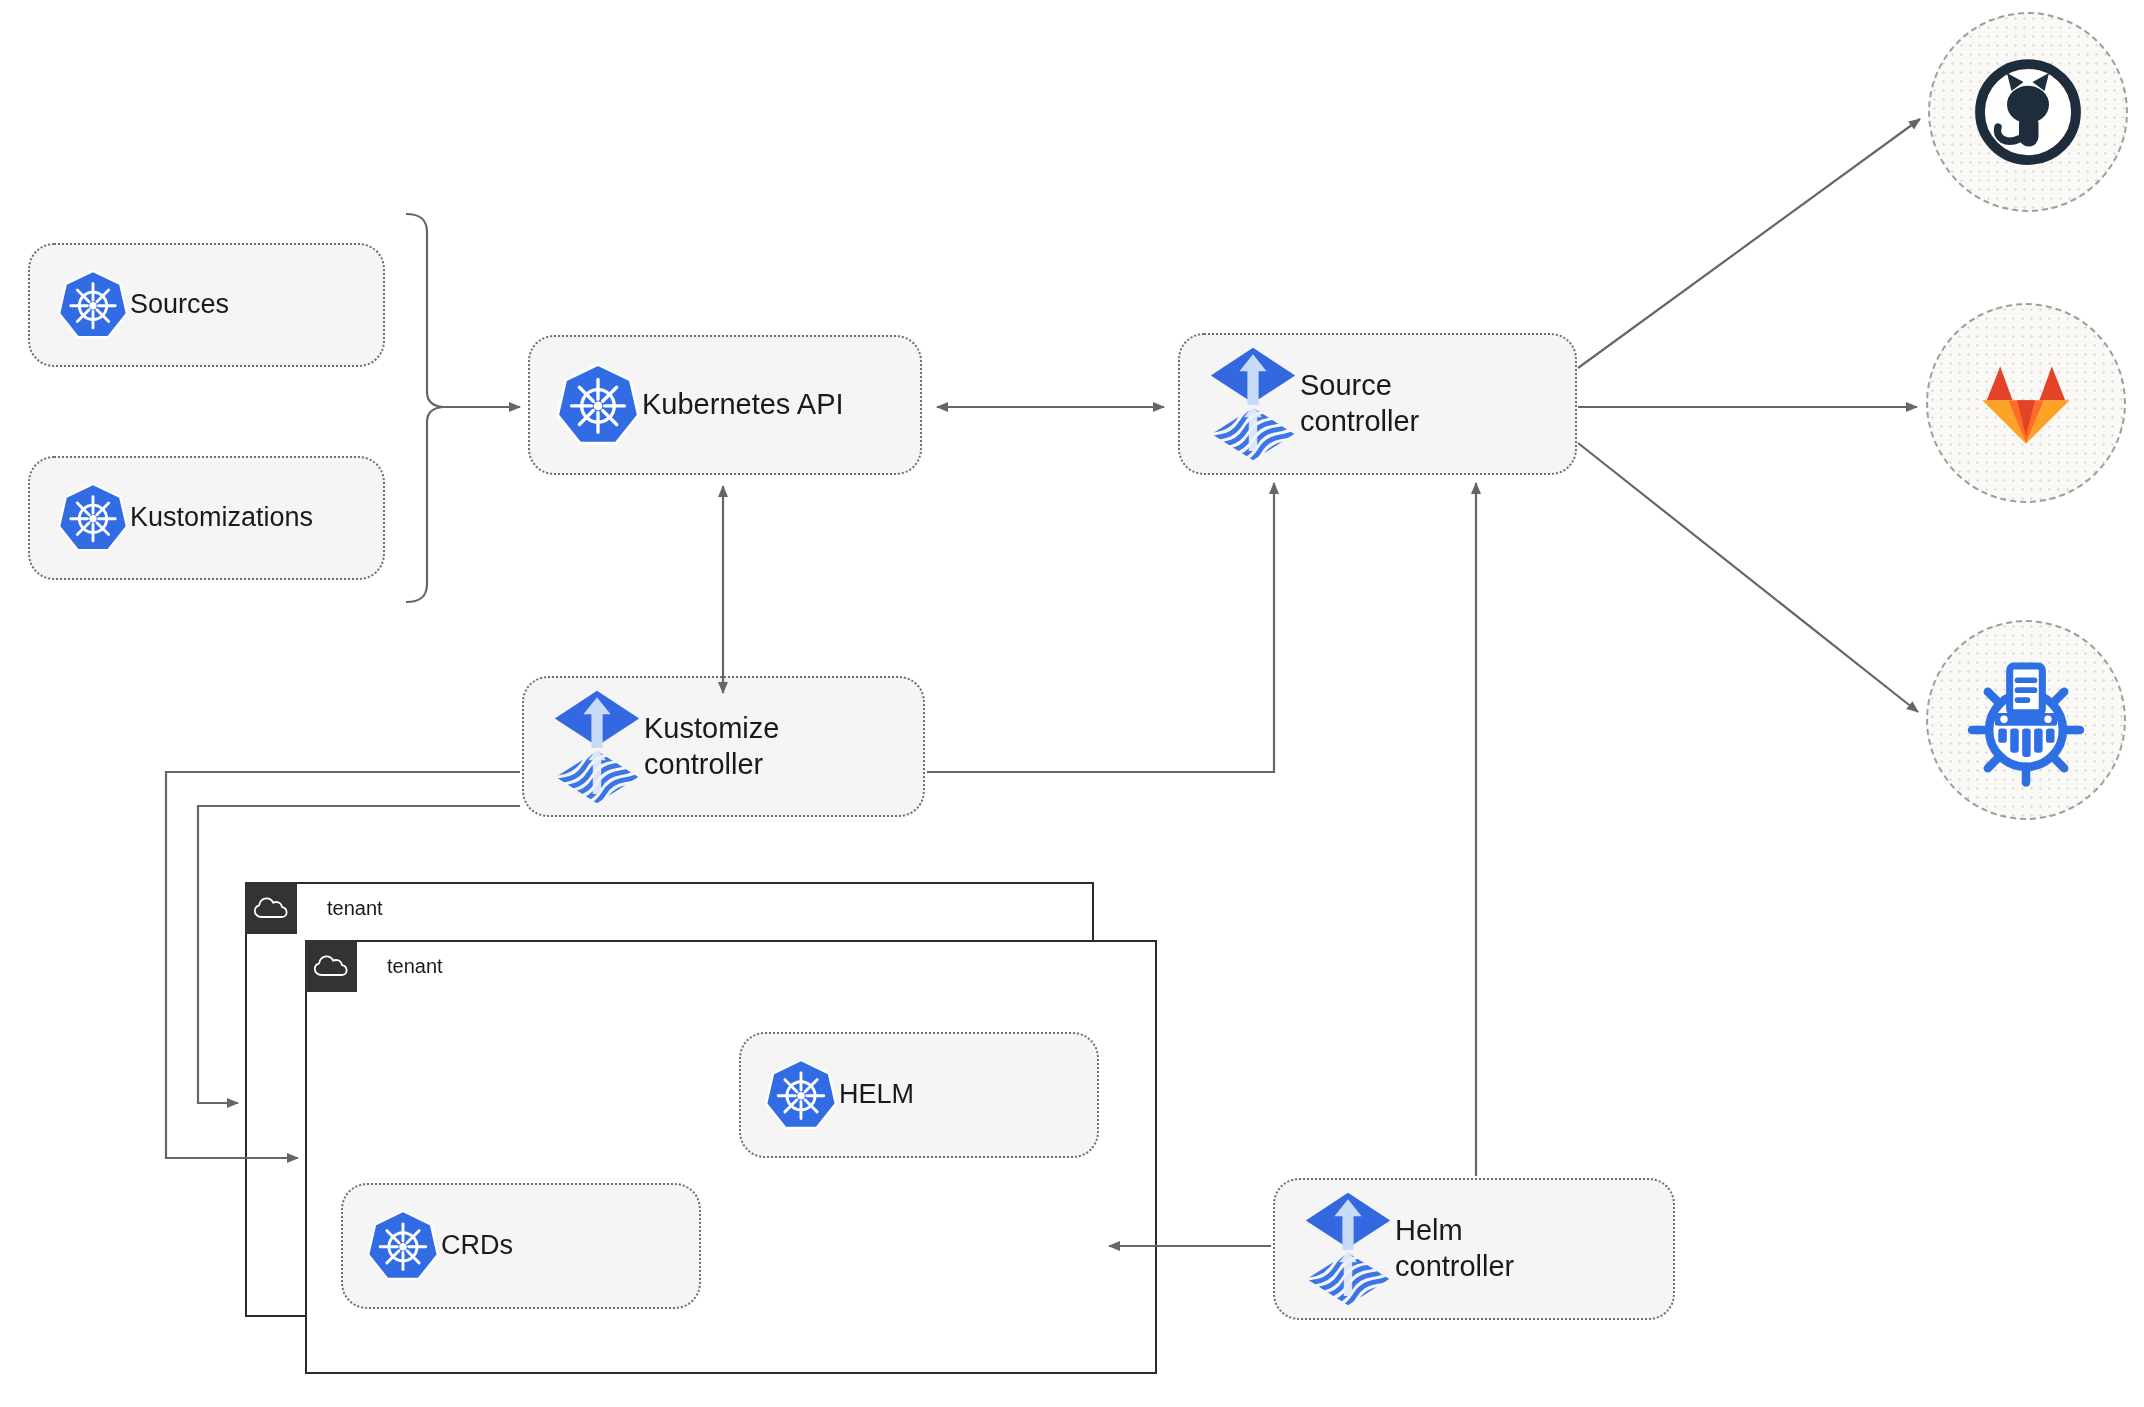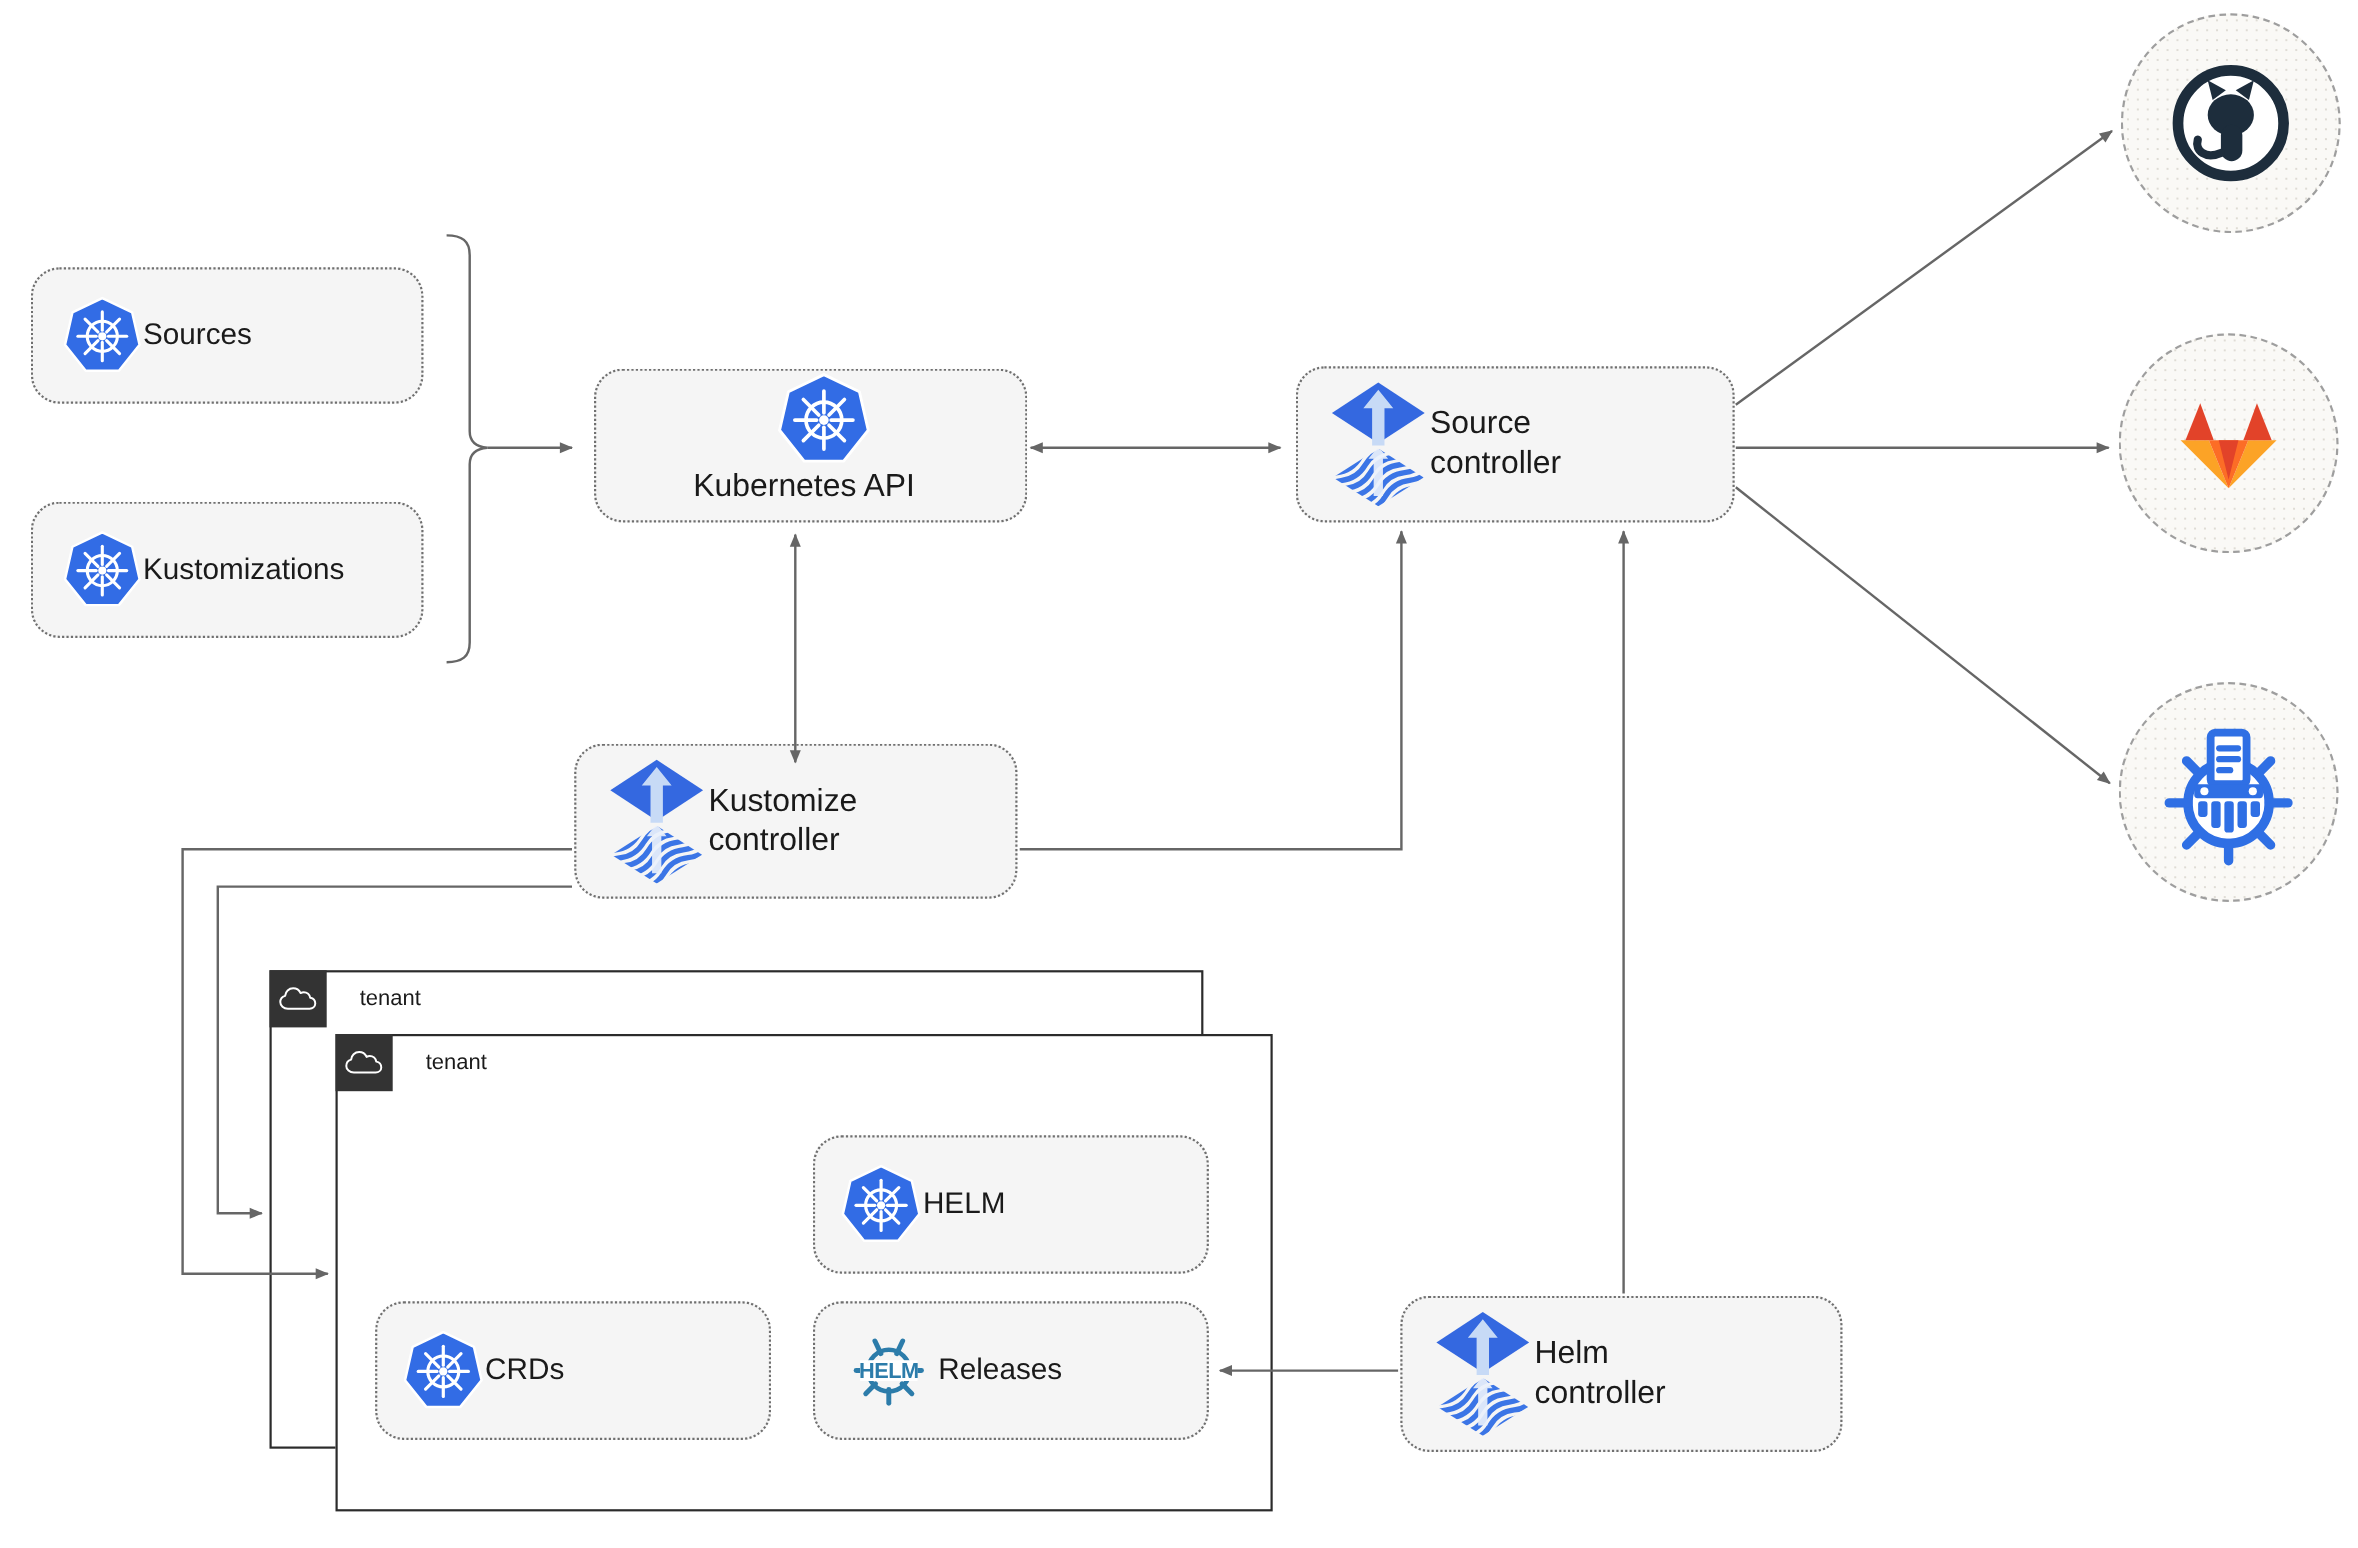--- a/index.html
+++ b/index.html
@@ -181,21 +181,21 @@
 
   <div class="node" style="left:28px;top:456px;width:357px;height:124px;">
     <span class="ic" style="margin-left:26px;">
       <svg width="74" height="74" viewBox="0 0 100 100">
           <use href="#sym-k8s"></use>
         </svg>
       </span>
     <span class="lbl">Kustomizations</span>
   </div>
 
-  <div class="node big" style="left:540px;top:335px;width:394px;height:140px;flex-direction:column;">
+  <div class="node big" style="left:528px;top:335px;width:394px;height:140px;">
     <span class="ic" style="margin-left:24px;">
       <svg width="88" height="88" viewBox="0 0 100 100">
           <use href="#sym-k8s"></use>
         </svg>
       </span>
     <span class="lbl">Kubernetes API</span>
   </div>
 
   <div class="node big" style="left:1178px;top:333px;width:399px;height:142px;">
     <span class="ic" style="margin-left:26px;">
@@ -239,28 +239,20 @@
 
   <div class="node" style="left:341px;top:1183px;width:360px;height:126px;">
     <span class="ic" style="margin-left:22px;">
       <svg width="76" height="76" viewBox="0 0 100 100">
           <use href="#sym-k8s"></use>
         </svg>
       </span>
     <span class="lbl">CRDs</span>
   </div>
 
-  <div class="node" style="left:739px;top:1183px;width:360px;height:126px;">
-    <span class="ic" style="margin-left:22px;">
-      <svg width="90" height="90" viewBox="0 0 100 100">
-          <use href="#sym-helm"></use>
-        </svg>
-      </span>
-    <span class="lbl">Releases</span>
-  </div>
 
   <div class="remote" style="left:1928px;top:12px;">
     <svg width="150" height="150" viewBox="0 0 100 100">
         <use href="#sym-github"></use>
       </svg>
   </div>
   <div class="remote" style="left:1926px;top:303px;">
     <svg width="112" height="101" viewBox="0 0 100 90">
         <use href="#sym-gitlab"></use>
       </svg>

